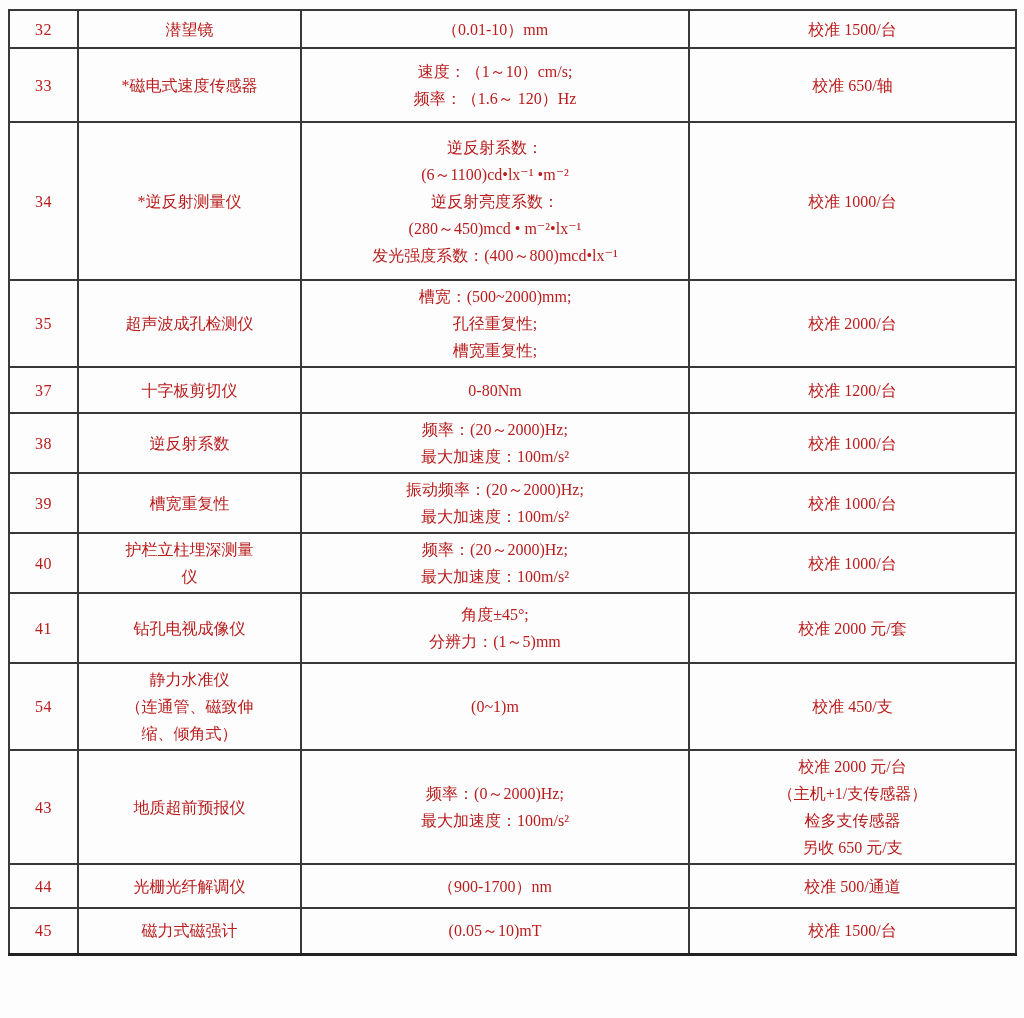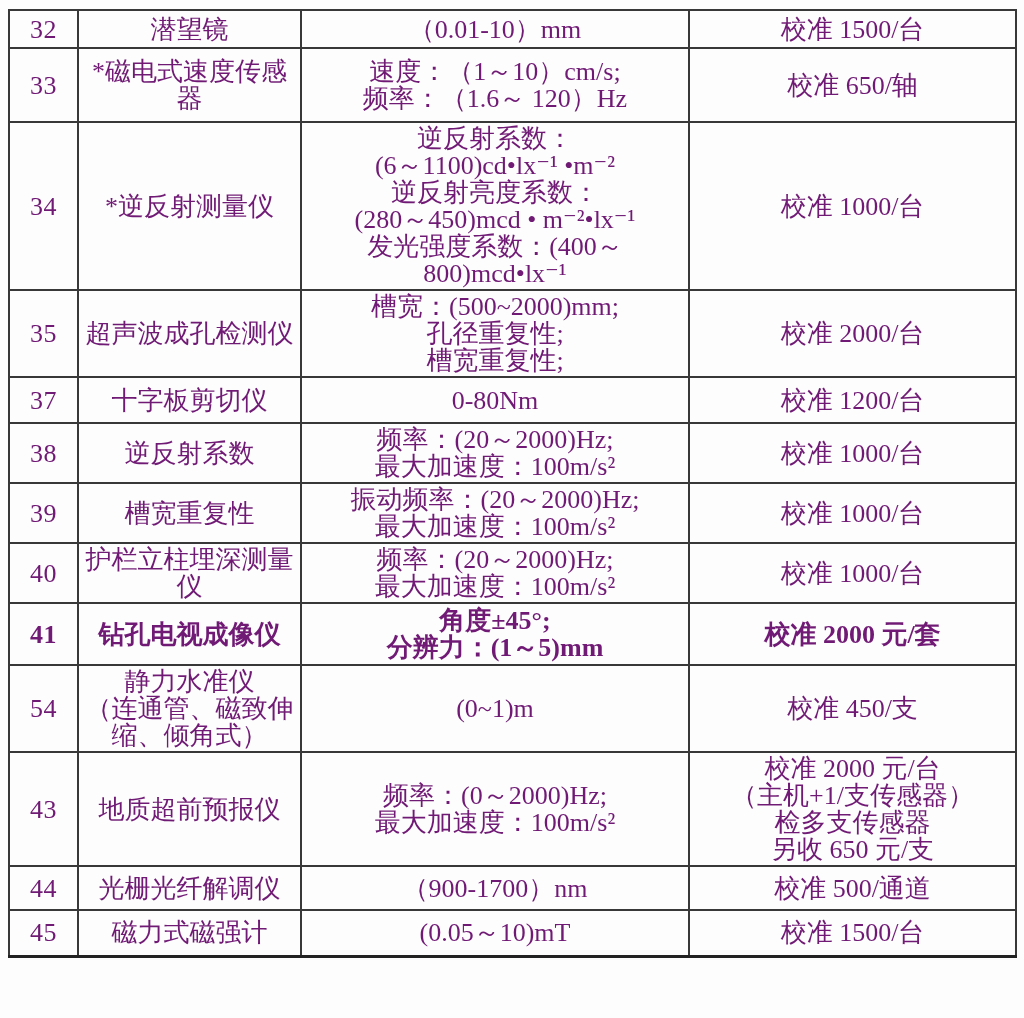--- a/index.html
+++ b/index.html
@@ -20,23 +20,23 @@
     left: 8px;
     top: 9px;
     width: 1007px;
     border-collapse: collapse;
     table-layout: fixed;
   }
   table.fee-table td {
     border: 2px solid #383838;
     text-align: center;
     vertical-align: middle;
-    font-size: 26px;
+    font-size: 16px;
     line-height: 27px;
-    color: #701a75;
+    color: #b91c1c;
     white-space: pre-line;
     padding: 2px 6px;
     overflow: hidden;
   }
   table.fee-table {
     border: 2px solid #2e2e2e;
     border-bottom: 3px solid #222222;
   }
   td.num-cell {
     letter-spacing: 0.5px;
@@ -106,21 +106,21 @@
           <td>校准 1000/台</td>
         </tr>
         <tr style="height: 47px;">
           <td class="num-cell">40</td>
           <td>护栏立柱埋深测量
 仪</td>
           <td>频率：(20～2000)Hz;
 最大加速度：100m/s²</td>
           <td>校准 1000/台</td>
         </tr>
-        <tr style="height: 62px; font-weight: bold;">
+        <tr style="height: 70px;">
           <td class="num-cell">41</td>
           <td>钻孔电视成像仪</td>
           <td>角度±45°;
 分辨力：(1～5)mm</td>
           <td>校准 2000 元/套</td>
         </tr>
         <tr style="height: 82px;">
           <td class="num-cell">54</td>
           <td>静力水准仪
 （连通管、磁致伸

